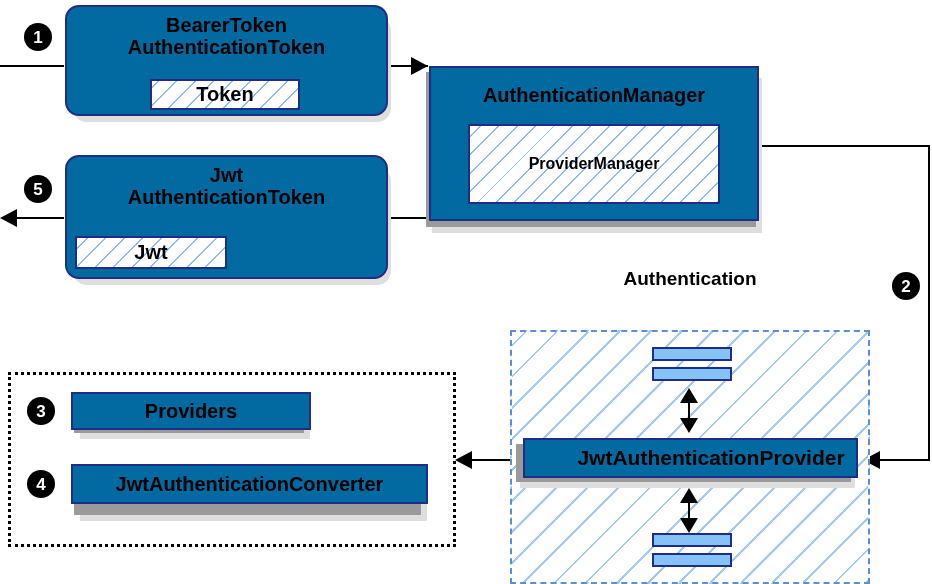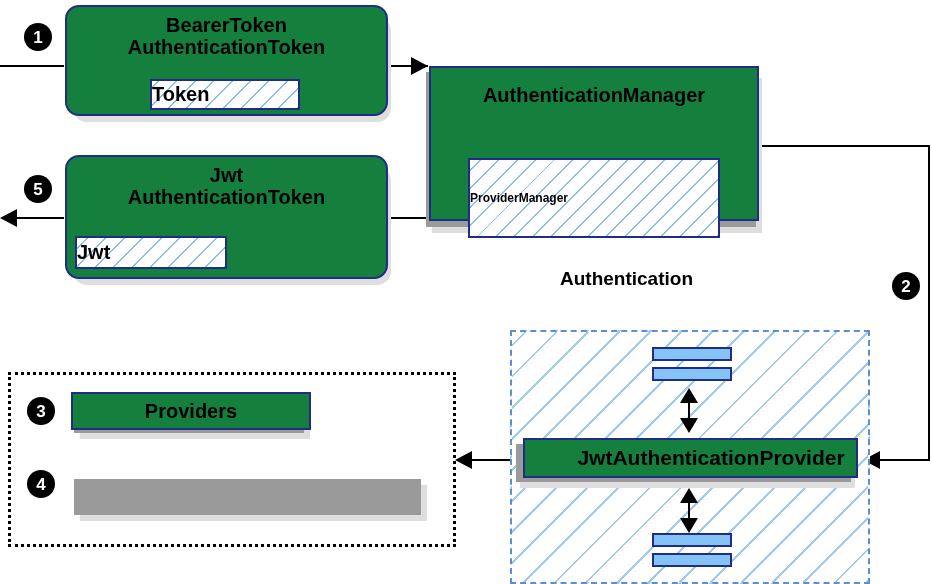--- a/index.html
+++ b/index.html
@@ -1,27 +1,27 @@
 <!DOCTYPE html>
 <html><head>
 <meta charset="utf-8">
 <style>
   html,body{margin:0;padding:0;background:#ffffff;}
   body{font-family:"Liberation Sans","DejaVu Sans",sans-serif;}
   #stage{position:relative;width:932px;height:584px;background:#ffffff;overflow:hidden;}
 
-  .box{position:absolute;box-sizing:border-box;background:#15803d;border:2px solid #1F2D87;
+  .box{position:absolute;box-sizing:border-box;background:#0369a1;border:2px solid #1F2D87;
        display:flex;flex-direction:column;align-items:center;justify-content:center;
        color:#000;font-weight:bold;text-align:center;line-height:1.12;}
   .rounded{border-radius:14px;}
   .shadow{position:absolute;background:#9a9a9a;}
   .shadow2{position:absolute;background:#dedede;}
 
   .hatchbox{position:absolute;box-sizing:border-box;background:#ffffff;border:2px solid #1F2D87;
-            display:flex;align-items:center;color:#000;font-weight:bold;
+            display:flex;align-items:center;justify-content:center;color:#000;font-weight:bold;
             background-image:repeating-linear-gradient(-45deg,
                rgba(120,175,235,.85) 0px, rgba(120,175,235,.85) 1.4px,
                rgba(255,255,255,0) 1.4px, rgba(255,255,255,0) 13px);}
 
   .hatchzone{position:absolute;box-sizing:border-box;border:2px dashed #5C8FD0;background:#ffffff;
              background-image:repeating-linear-gradient(-45deg,
                rgba(150,195,240,.9) 0px, rgba(150,195,240,.9) 2px,
                rgba(255,255,255,0) 2px, rgba(255,255,255,0) 22px);}
 
   .dotzone{position:absolute;box-sizing:border-box;border:3px dotted #000000;background:transparent;}
@@ -33,21 +33,21 @@
   .ln{position:absolute;background:#000;}
   .lnh{height:2px;}
   .lnv{width:2px;}
 
   .arw{position:absolute;width:0;height:0;}
   .arw-l{border-top:9px solid transparent;border-bottom:9px solid transparent;border-right:17px solid #000;}
   .arw-r{border-top:9px solid transparent;border-bottom:9px solid transparent;border-left:17px solid #000;}
   .arw-u{border-left:9px solid transparent;border-right:9px solid transparent;border-bottom:15px solid #000;}
   .arw-d{border-left:9px solid transparent;border-right:9px solid transparent;border-top:15px solid #000;}
 
-  .barlabel{position:absolute;font-weight:bold;color:#000;text-align:left;line-height:1.14;}
+  .barlabel{position:absolute;font-weight:bold;color:#000;text-align:center;line-height:1.14;}
   .minibar{position:absolute;box-sizing:border-box;background:#85C2F5;border:2px solid #1F2D87;}
 </style>
 </head>
 <body>
 
 <div id="stage">
 
   <div class="ln lnh" style="left:0px;top:65px;width:64px;"></div>
 
   <div class="ln lnh" style="left:388px;top:65px;width:40px;"></div>
@@ -90,21 +90,21 @@
   <div class="arw arw-d" style="left:680px;top:518px;"></div>
 
   <div class="minibar" style="left:652px;top:533px;width:80px;height:14px;"></div>
   <div class="minibar" style="left:652px;top:553px;width:80px;height:14px;"></div>
 
   <div class="shadow2" style="left:432px;top:78px;width:330px;height:155px;"></div>
   <div class="shadow" style="left:426px;top:72px;width:330px;height:155px;"></div>
   <div class="box" style="left:429px;top:66px;width:330px;height:155px;font-size:20px;justify-content:flex-start;padding-top:16px;">
     <span>AuthenticationManager</span>
   </div>
-  <div class="hatchbox" style="left:468px;top:124px;width:252px;height:80px;font-size:12px;margin-top:34px;">
+  <div class="hatchbox" style="left:468px;top:124px;width:252px;height:80px;font-size:16px;">
     <span>ProviderManager</span>
   </div>
 
   <div class="shadow2 rounded" style="left:73px;top:17px;width:318px;height:105px;border-radius:14px;"></div>
   <div class="shadow rounded" style="left:69px;top:11px;width:318px;height:105px;border-radius:14px;"></div>
   <div class="box rounded" style="left:65px;top:5px;width:323px;height:111px;font-size:20px;justify-content:flex-start;padding-top:7px;">
     <span>BearerToken</span>
     <span>AuthenticationToken</span>
   </div>
   <div class="hatchbox" style="left:150px;top:79px;width:150px;height:31px;font-size:20px;">
@@ -124,20 +124,23 @@
   <div class="dotzone" style="left:8px;top:372px;width:448px;height:175px;"></div>
 
   <div class="shadow2" style="left:80px;top:403px;width:230px;height:36px;"></div>
   <div class="shadow" style="left:74px;top:397px;width:230px;height:36px;"></div>
   <div class="box" style="left:71px;top:392px;width:240px;height:38px;font-size:20px;">
     <span>Providers</span>
   </div>
 
   <div class="shadow2" style="left:80px;top:485px;width:347px;height:36px;"></div>
   <div class="shadow" style="left:74px;top:479px;width:347px;height:36px;"></div>
+  <div class="box" style="left:71px;top:464px;width:357px;height:40px;font-size:20px;">
+    <span>JwtAuthenticationConverter</span>
+  </div>
 
   <div class="marker" style="left:24px;top:23px;">
     <span>1</span>
   </div>
   <div class="marker" style="left:892px;top:272px;">
     <span>2</span>
   </div>
   <div class="marker" style="left:27px;top:397px;">
     <span>3</span>
   </div>

